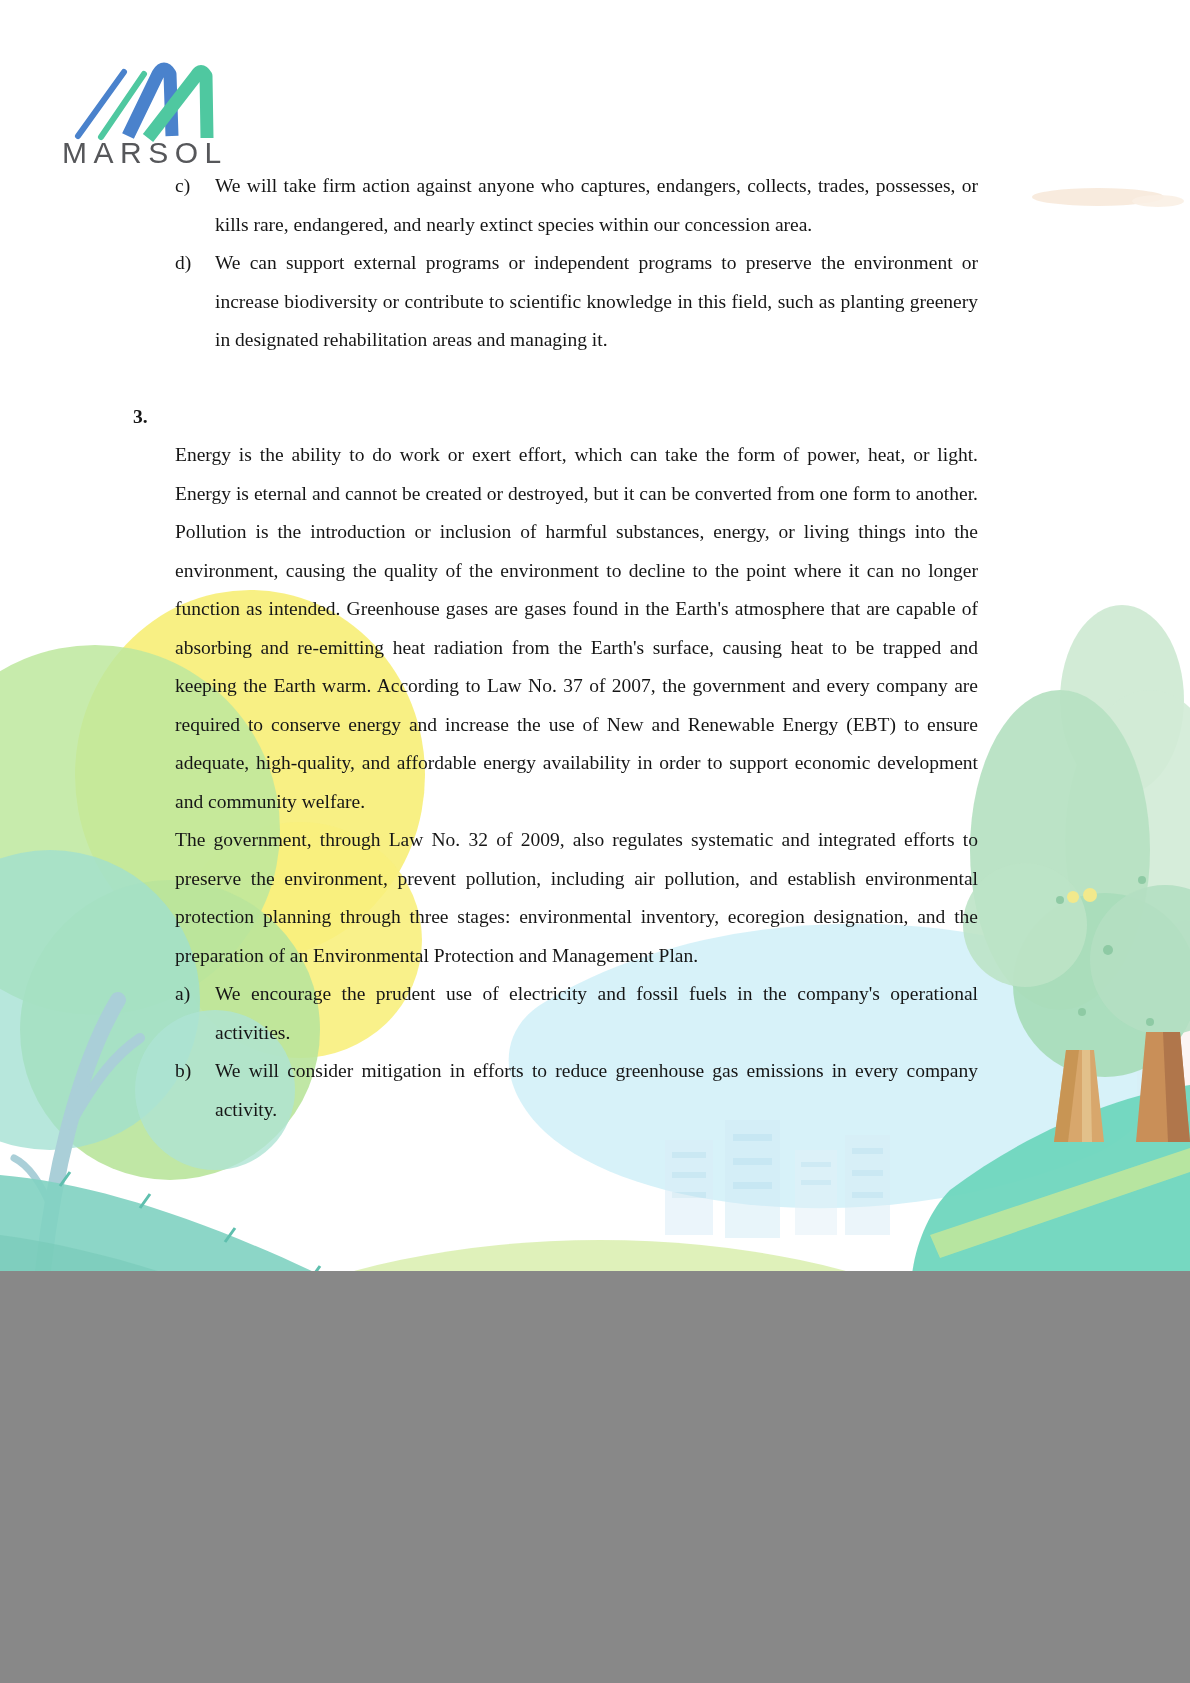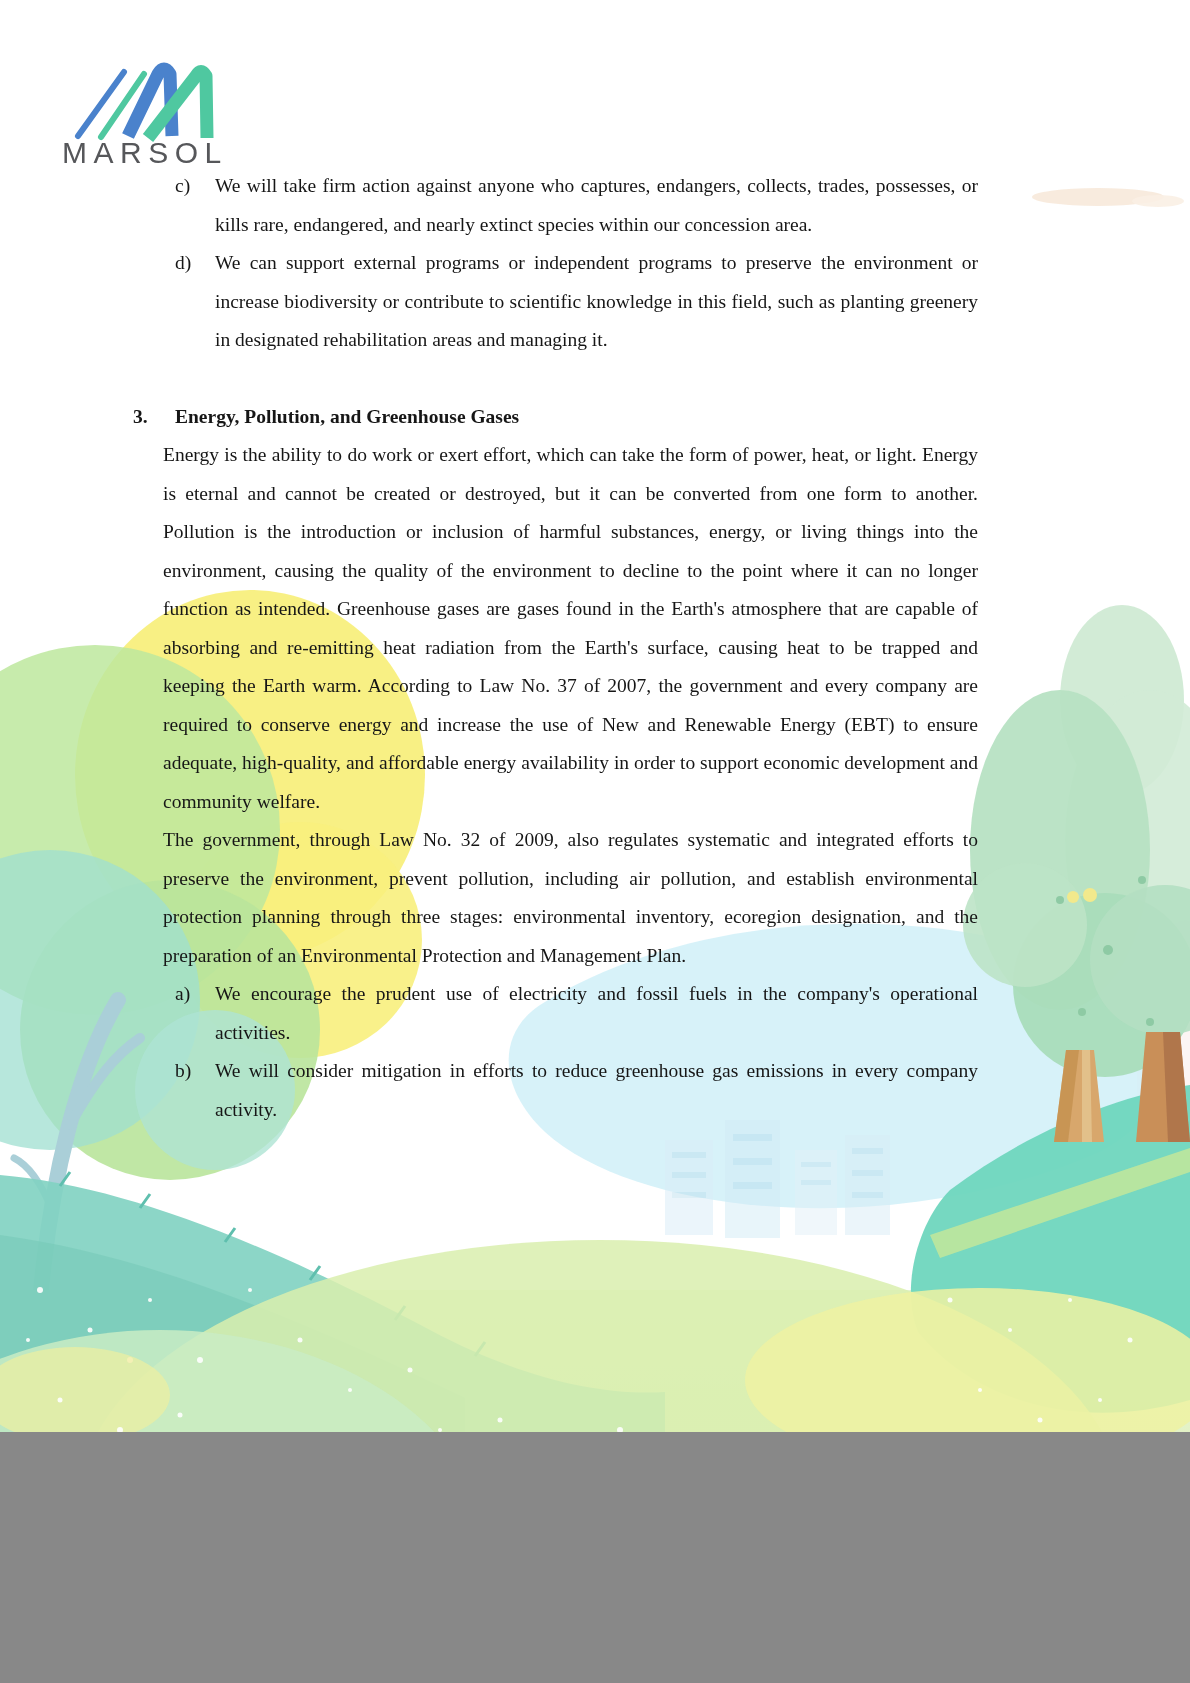--- a/index.html
+++ b/index.html
@@ -1,17 +1,17 @@
 <!DOCTYPE html>
 <html><head>
 <meta charset="utf-8">
 <style>
   html,body { margin:0; padding:0; background:#888; }
   .page {
-    position:relative; width:1190px; height:1432px; margin:0 auto;
+    position:relative; width:1190px; height:1271px; margin:0 auto;
     background:#ffffff; overflow:hidden;
   }
   svg.bg { position:absolute; left:0; top:0; z-index:0; }
   .content { position:absolute; inset:0; z-index:1; }
 
   
   .logo-mark { position:absolute; left:60px; top:50px; }
   .wordmark {
     position:absolute; left:62px; top:136px;
     font-family:"Liberation Sans", sans-serif;
@@ -23,21 +23,21 @@
     position:absolute; left:133px; top:167px; width:845px;
     font-family:"Liberation Serif", serif;
     font-size:19.5px; line-height:38.5px; color:#161616;
   }
   .jrow { display:flex; padding-left:42px; }
   .jrow .lbl { flex:0 0 40px; }
   .jrow .txt { flex:1 1 auto; text-align:justify; }
   .hang { margin-left:82px; text-align:justify; }
   .sect { display:flex; margin-top:38px; font-weight:bold; }
   .sect .num { flex:0 0 42px; }
-  .para { margin-left:30px; text-align:justify; }
+  .para { margin-left:42px; text-align:justify; }
 
   
   .footer {
     position:absolute; left:0; right:0; top:1572px; text-align:center;
     font-family:"Liberation Sans", sans-serif; font-size:17px; color:#4c1d95;
   }
   .footer b { font-weight:bold; }
 </style>
 </head>
 <body>
@@ -238,21 +238,20 @@
       </div>
 
       <div class="jrow">
         <span class="lbl">d)</span>
         <div class="txt">We can support external programs or independent programs to preserve the environment or increase biodiversity or contribute to scientific knowledge in this field, such as planting greenery in designated rehabilitation areas and managing it.</div>
       </div>
 
 
       <div class="sect">
         <span class="num">3.</span>
-        <span class="ttl">Energy, Pollution, and Greenhouse Gases</span>
       </div>
 
       <div class="para">Energy is the ability to do work or exert effort, which can take the form of power, heat, or light. Energy is eternal and cannot be created or destroyed, but it can be converted from one form to another. Pollution is the introduction or inclusion of harmful substances, energy, or living things into the environment, causing the quality of the environment to decline to the point where it can no longer function as intended. Greenhouse gases are gases found in the Earth's atmosphere that are capable of absorbing and re-emitting heat radiation from the Earth's surface, causing heat to be trapped and keeping the Earth warm. According to Law No. 37 of 2007, the government and every company are required to conserve energy and increase the use of New and Renewable Energy (EBT) to ensure adequate, high-quality, and affordable energy availability in order to support economic development and community welfare.</div>
       <div class="para">The government, through Law No. 32 of 2009, also regulates systematic and integrated efforts to preserve the environment, prevent pollution, including air pollution, and establish environmental protection planning through three stages: environmental inventory, ecoregion designation, and the preparation of an Environmental Protection and Management Plan.</div>
 
       <div class="jrow">
         <span class="lbl">a)</span>
         <div class="txt">We encourage the prudent use of electricity and fossil fuels in the company's operational activities.</div>
       </div>
 

